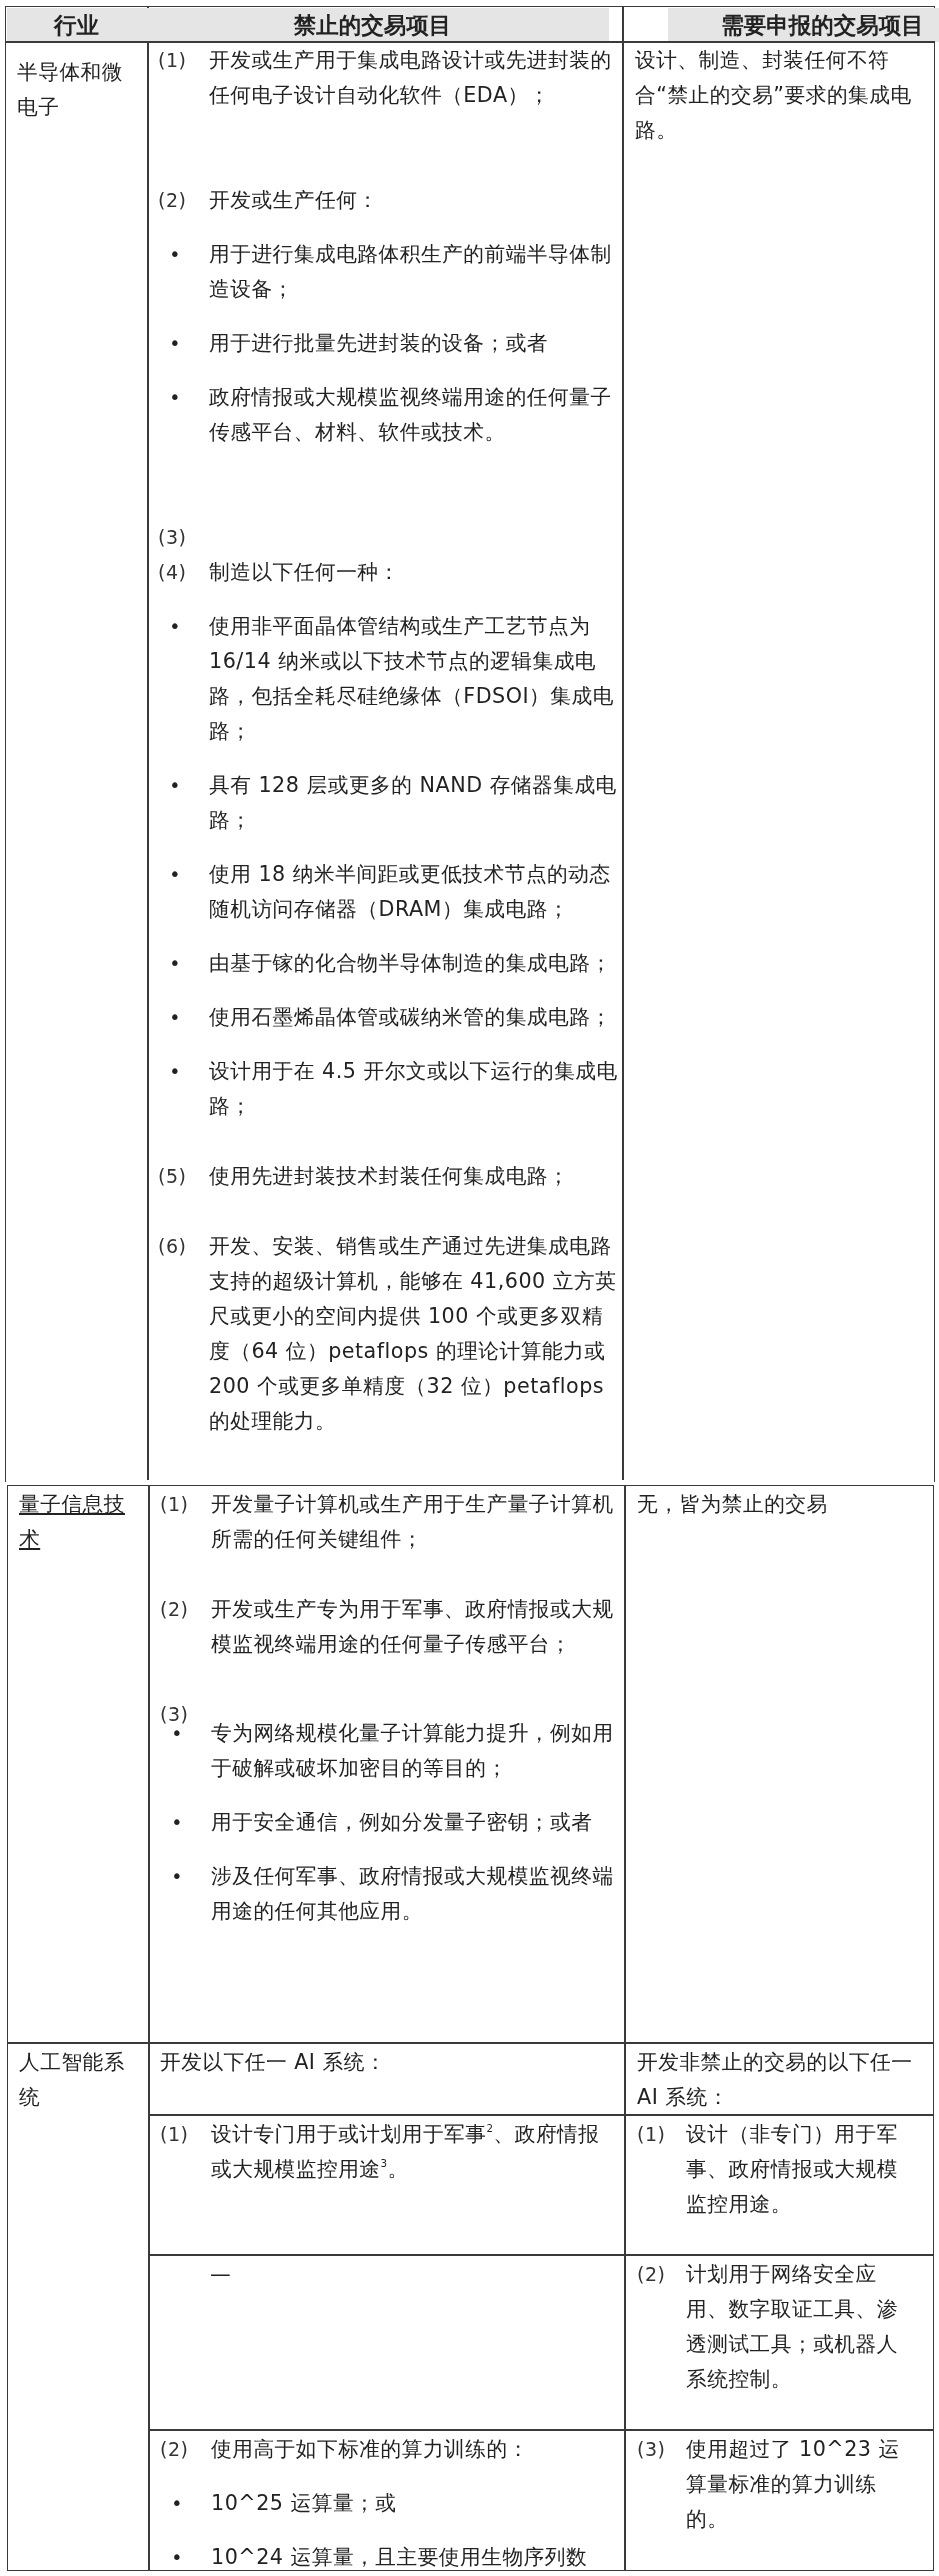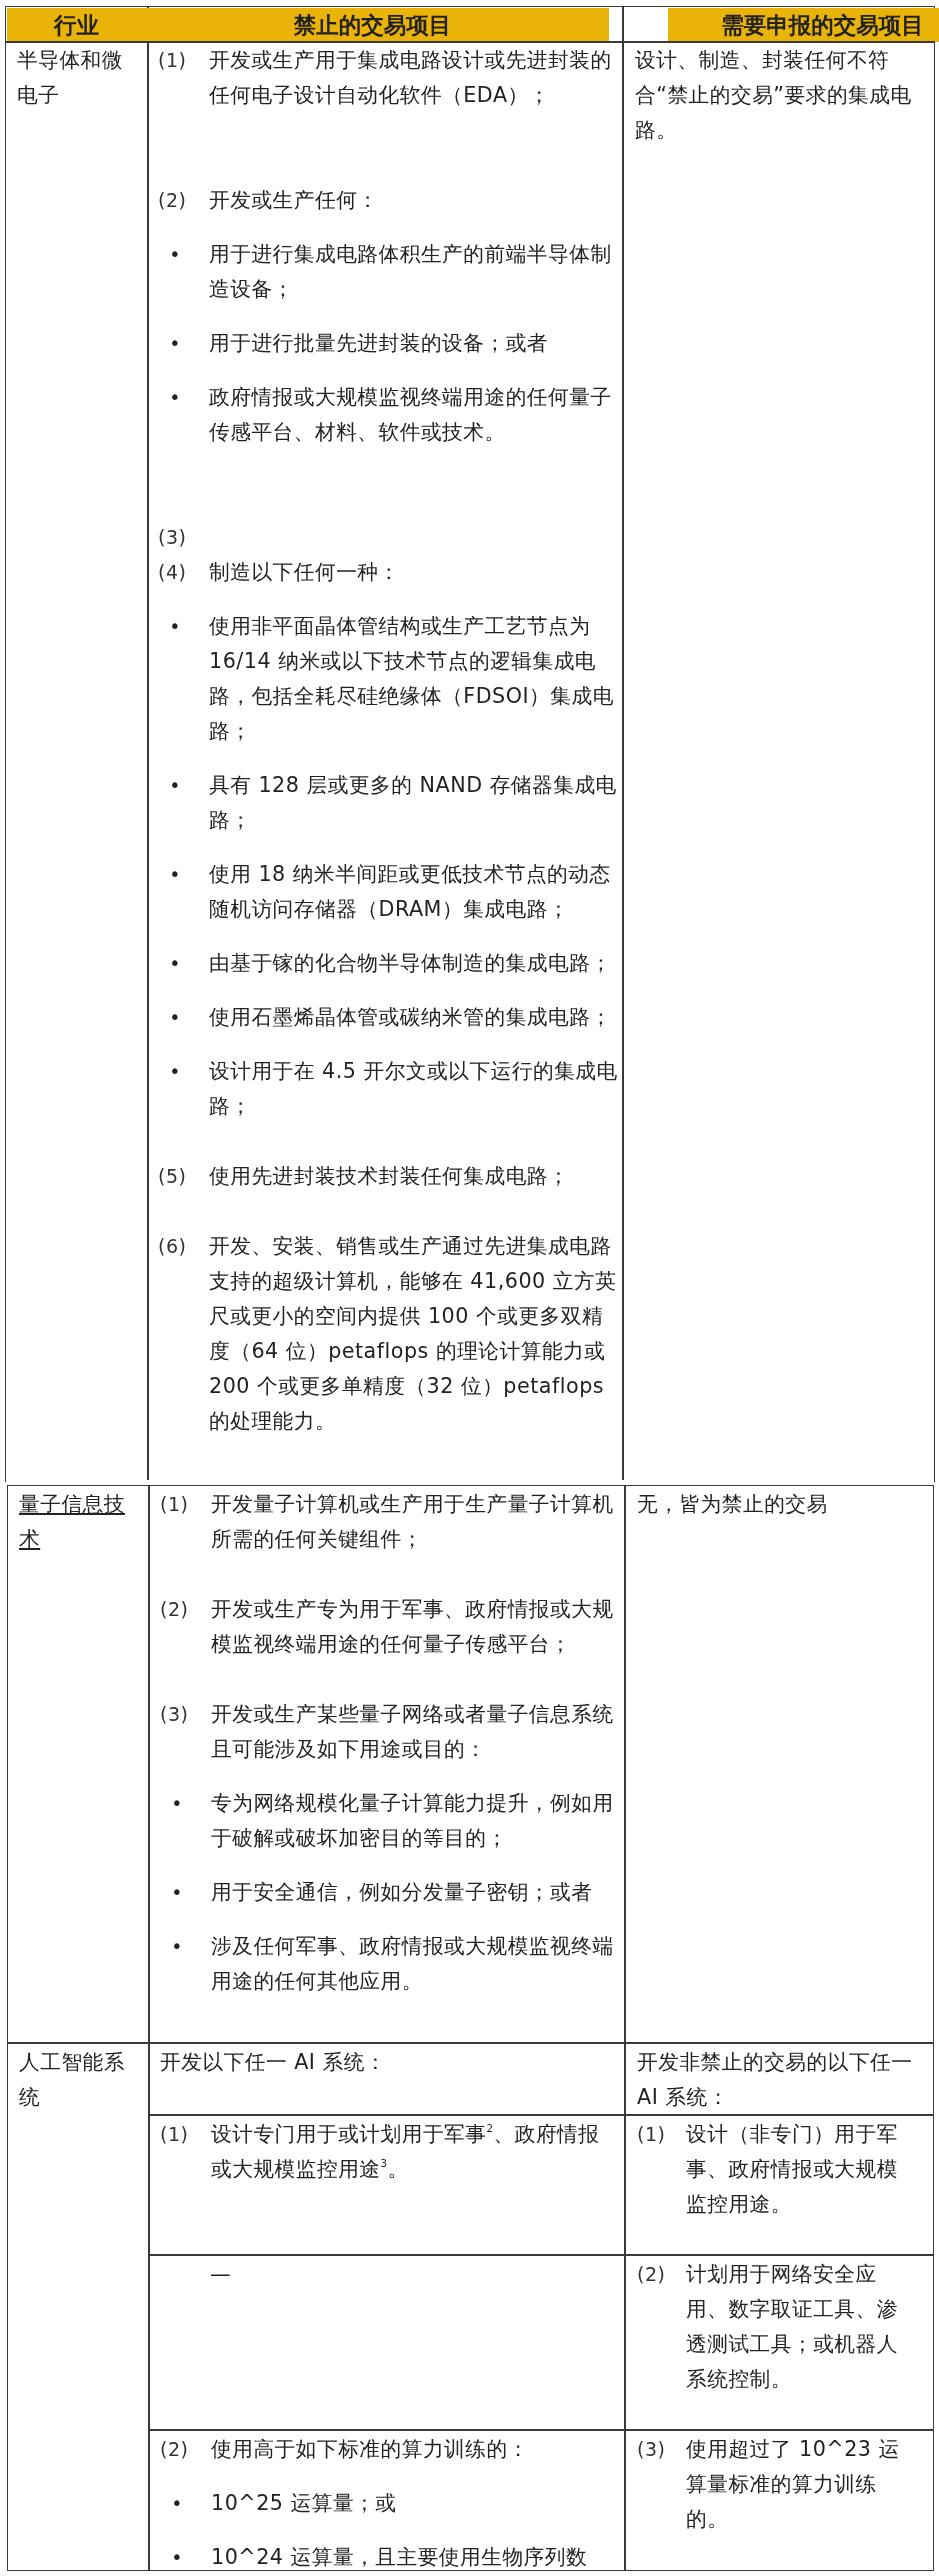--- a/index.html
+++ b/index.html
@@ -2,21 +2,21 @@
 <html style="font-size:15px"><head>
 <meta charset="utf-8">
 <style>
   html, body { margin:0; padding:0; background:#ffffff; }
   body { width:939px; height:2576px; position:relative; overflow:hidden;
          font-family:"DejaVu Sans","Liberation Sans",sans-serif; color:#222222; }
   .block { position:absolute; box-sizing:border-box; border:1.9px solid #3a3a3a; }
   .cell { position:absolute; box-sizing:border-box; }
   .vline { position:absolute; width:1.9px; background:#3a3a3a; }
   .hline { position:absolute; height:1.9px; background:#3a3a3a; }
-  .hdr { background:#eab308; font-weight:bold; font-size:22.5px; text-align:center; line-height:34px; }
+  .hdr { background:#e5e5e5; font-weight:bold; font-size:22.5px; text-align:center; line-height:34px; }
   .txt { font-size:20.7px; line-height:35px; letter-spacing:0.5px; }
   .item { position:relative; padding-left:51px; }
   .num { position:absolute; left:0; top:0; font-size:19px; color:#333; }
   .gap { height:35px; }
   ul.b { list-style:none; margin:0; padding:0; }
   ul.b li { position:relative; padding-left:51px;margin-top:19px; }
   ul.b li::before { content:"\2022"; position:absolute; left:11.3px; top:0; font-size:19px; }
   sup { font-size:10.3px; vertical-align:top; line-height:1; position:relative; top:5.6px; }
 </style>
 </head>
@@ -25,21 +25,21 @@
 <div class="block" style="left:4.7px; top:5.6px; width:930px; height:1476px; border-bottom:none;">
 </div>
 <div class="vline" style="left:147px; top:5.6px; height:1474px;"></div>
 <div class="vline" style="left:622px; top:5.6px; height:1474px;"></div>
 
 <div class="cell hdr" style="left:6.6px; top:7.5px; width:140px; height:34px;">行业</div>
 <div class="cell hdr" style="left:136px; top:7.5px; width:473px; height:34px;">禁止的交易项目</div>
 <div class="cell hdr" style="left:624px; top:7.5px; width:309px; height:34px;margin-left:44px;">需要申报的交易项目</div>
 <div class="hline" style="left:4.7px; top:41px; width:930px;"></div>
 
-<div class="cell txt" style="left:17px; top:43px; width:126px;">
+<div class="cell txt" style="left:17px; top:55px; width:126px;">
   <span>半导体和微电子</span>
 </div>
 
 <div class="cell txt" style="left:158px; top:43px; width:460px;">
   <div class="item">
     <span class="num">(1)</span>
     <span>开发或生产用于集成电路设计或先进封装的任何电子设计自动化软件（EDA）；</span>
   </div>
   <div class="gap"></div>
     <div class="gap"></div>
@@ -99,21 +99,20 @@
     <span>开发量子计算机或生产用于生产量子计算机所需的任何关键组件；</span>
   </div>
   <div class="gap"></div>
   <div class="item">
     <span class="num">(2)</span>
     <span>开发或生产专为用于军事、政府情报或大规模监视终端用途的任何量子传感平台；</span>
   </div>
   <div class="gap"></div>
   <div class="item">
     <span class="num">(3)</span>
-    <span>开发或生产某些量子网络或者量子信息系统且可能涉及如下用途或目的：</span>
   </div>
   <ul class="b">
     <li>专为网络规模化量子计算能力提升，例如用于破解或破坏加密目的等目的；</li>
     <li>用于安全通信，例如分发量子密钥；或者</li>
     <li>涉及任何军事、政府情报或大规模监视终端用途的任何其他应用。</li>
   </ul>
 </div>
 <div class="cell txt" style="left:637px; top:1487px; width:291px;">
   <span>无，皆为禁止的交易</span>
 </div>

